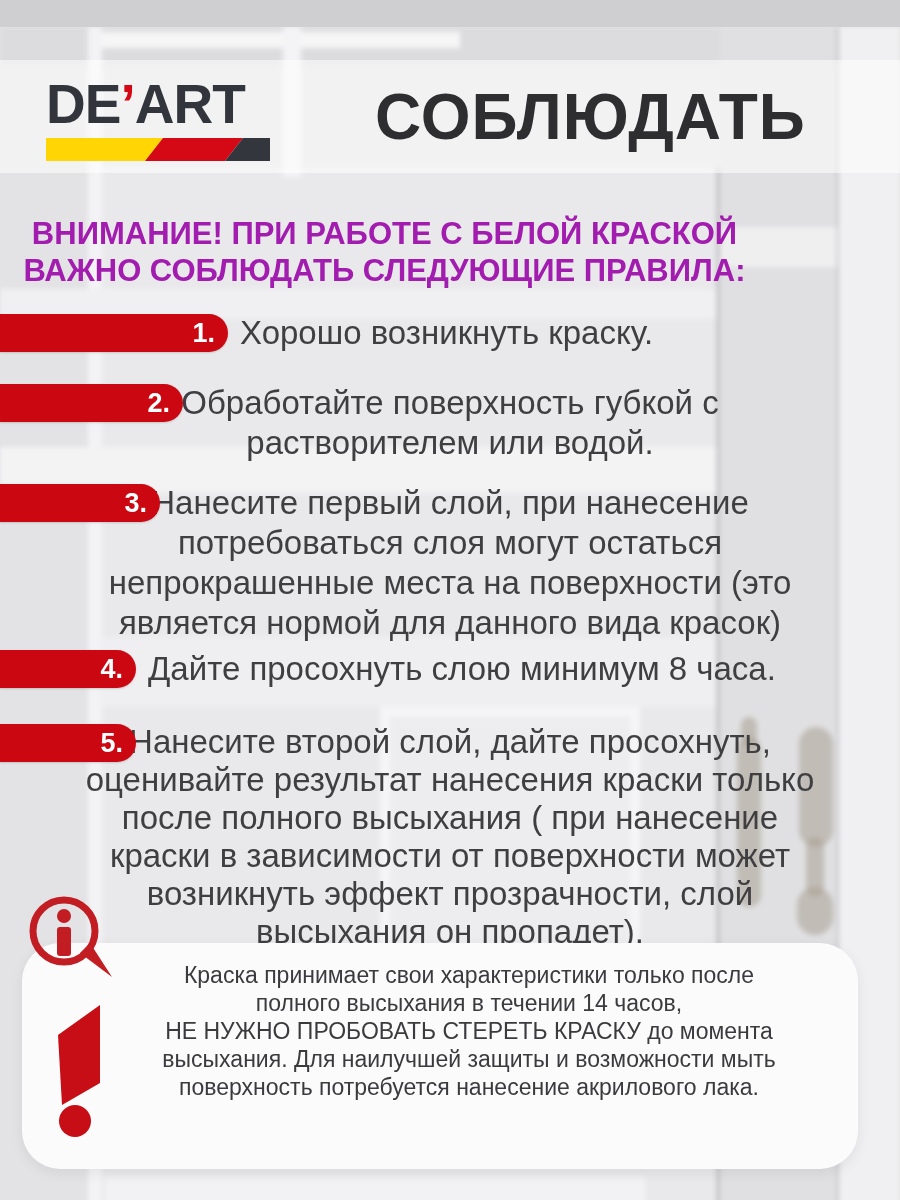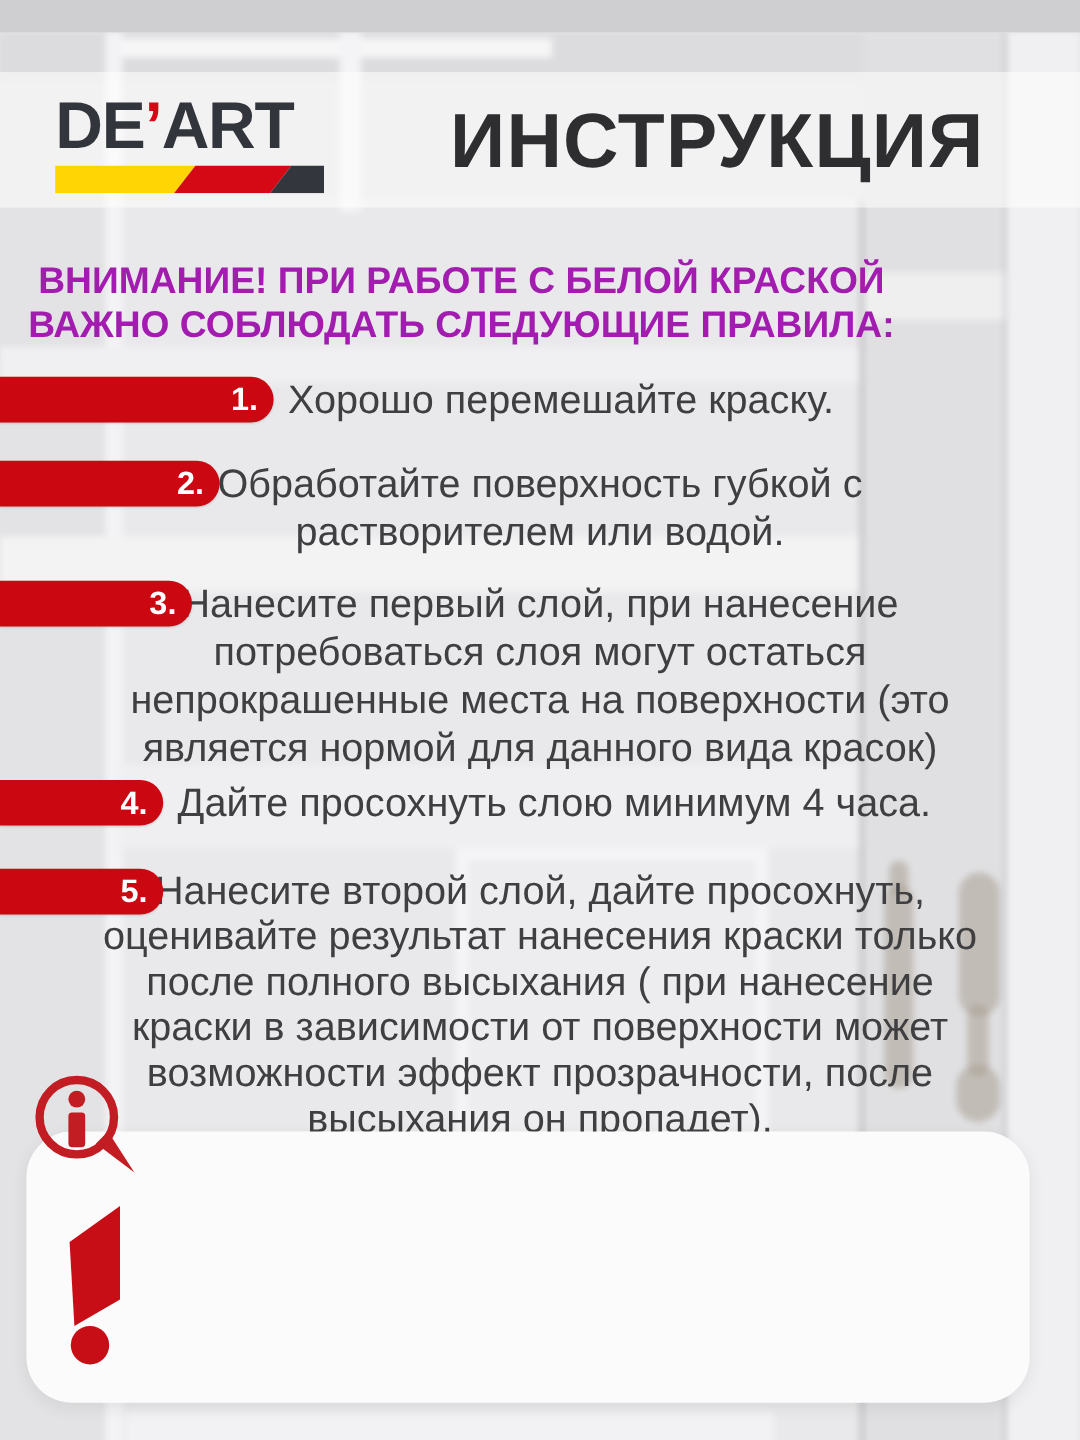--- a/index.html
+++ b/index.html
@@ -106,30 +106,30 @@
 
   <div class="logo">
     <div class="logo-text"><span>DE</span><span class="apos">’</span><span>ART</span></div>
     <div class="logo-stripe">
       <div class="seg-yellow"></div>
       <div class="seg-red"></div>
       <div class="seg-dark"></div>
     </div>
   </div>
 
-  <div class="page-title">ИНСТРУКЦИЯ</div>
+  <div class="page-title">СОБЛЮДАТЬ</div>
 
   <div class="warning-heading">ВНИМАНИЕ! ПРИ РАБОТЕ С БЕЛОЙ КРАСКОЙ
 ВАЖНО СОБЛЮДАТЬ СЛЕДУЮЩИЕ ПРАВИЛА:</div>
 
   <div class="step" id="step1" style="top:286px">
     <div class="ribbon" style="width:228px">
       <span class="num">1.</span>
     </div>
-    <div class="step-text left" style="padding-left:240px">Хорошо перемешайте краску.</div>
+    <div class="step-text left" style="padding-left:240px">Хорошо возникнуть краску.</div>
   </div>
 
   <div class="step" id="step2" style="top:356px">
     <div class="ribbon" style="width:183px">
       <span class="num">2.</span>
     </div>
     <div class="step-text">Обработайте поверхность губкой с
 растворителем или водой.</div>
   </div>
 
@@ -140,36 +140,41 @@
     <div class="step-text">Нанесите первый слой, при нанесение
 потребоваться слоя могут остаться
 непрокрашенные места на поверхности (это
 является нормой для данного вида красок)</div>
   </div>
 
   <div class="step" id="step4" style="top:622px">
     <div class="ribbon" style="width:136px">
       <span class="num">4.</span>
     </div>
-    <div class="step-text left" style="padding-left:148px">Дайте просохнуть слою минимум 4 часа.</div>
+    <div class="step-text left" style="padding-left:148px">Дайте просохнуть слою минимум 8 часа.</div>
   </div>
 
   <div class="step" id="step5" style="top:696px">
     <div class="ribbon" style="width:136px">
       <span class="num">5.</span>
     </div>
     <div class="step-text">Нанесите второй слой, дайте просохнуть,
 оценивайте результат нанесения краски только
 после полного высыхания ( при нанесение
 краски в зависимости от поверхности может
-возможности эффект прозрачности, после
+возникнуть эффект прозрачности, слой
 высыхания он пропадет).</div>
   </div>
 
   <div class="notes-panel">
+    <div class="note">Краска принимает свои характеристики только после
+полного высыхания в течении 14 часов,
+НЕ НУЖНО  ПРОБОВАТЬ СТЕРЕТЬ КРАСКУ до момента
+высыхания. Для наилучшей защиты и возможности мыть
+поверхность потребуется нанесение акрилового лака.</div>
   </div>
 
   <svg class="info-bubble" width="96" height="92" viewBox="0 0 96 92">
     <circle cx="42" cy="40" r="31" fill="none" stroke="#c21d23" stroke-width="7"></circle>
     <polygon points="58,62 90,86 68,52" fill="#c21d23"></polygon>
     <circle cx="42" cy="25" r="7" fill="#c21d23"></circle>
     <rect x="35" y="36" width="14" height="29" rx="3" fill="#c21d23"></rect>
   </svg>
 
   <svg class="excl-icon" width="60" height="142" viewBox="0 0 60 142">

